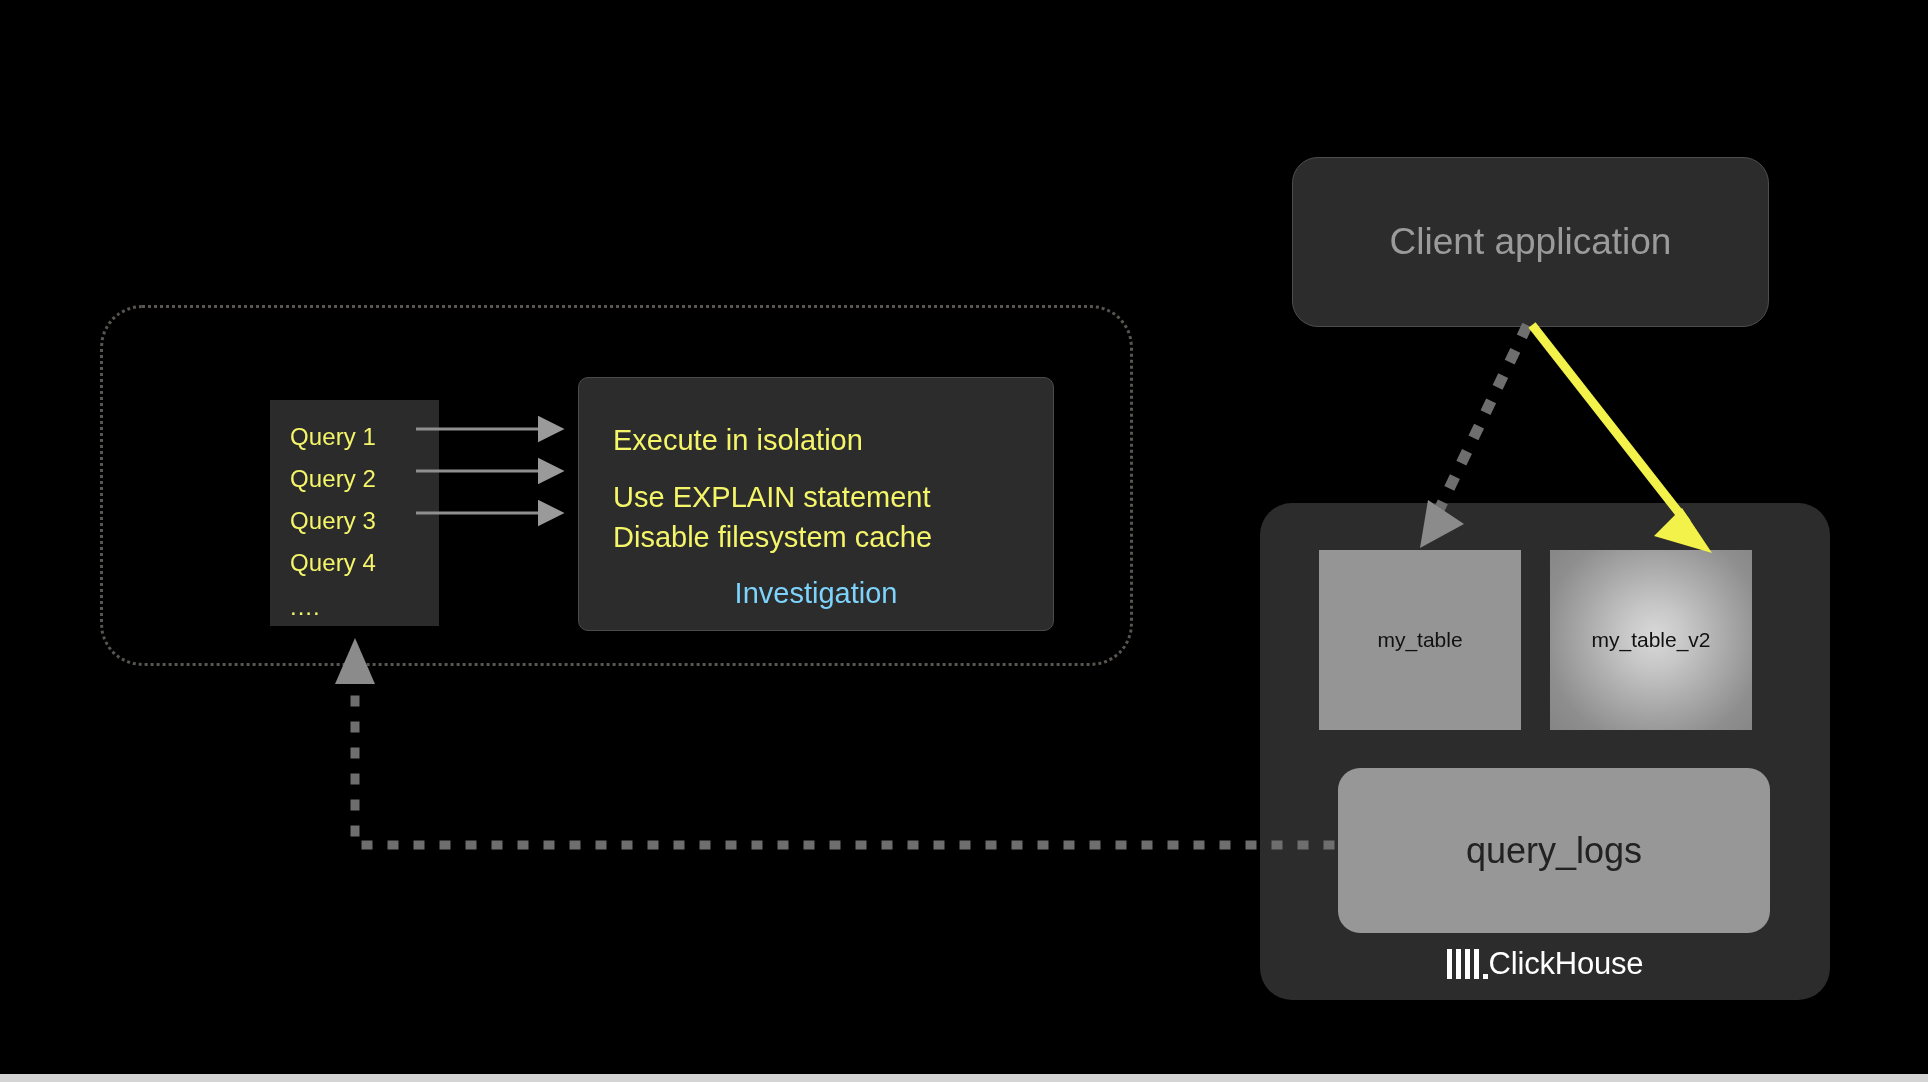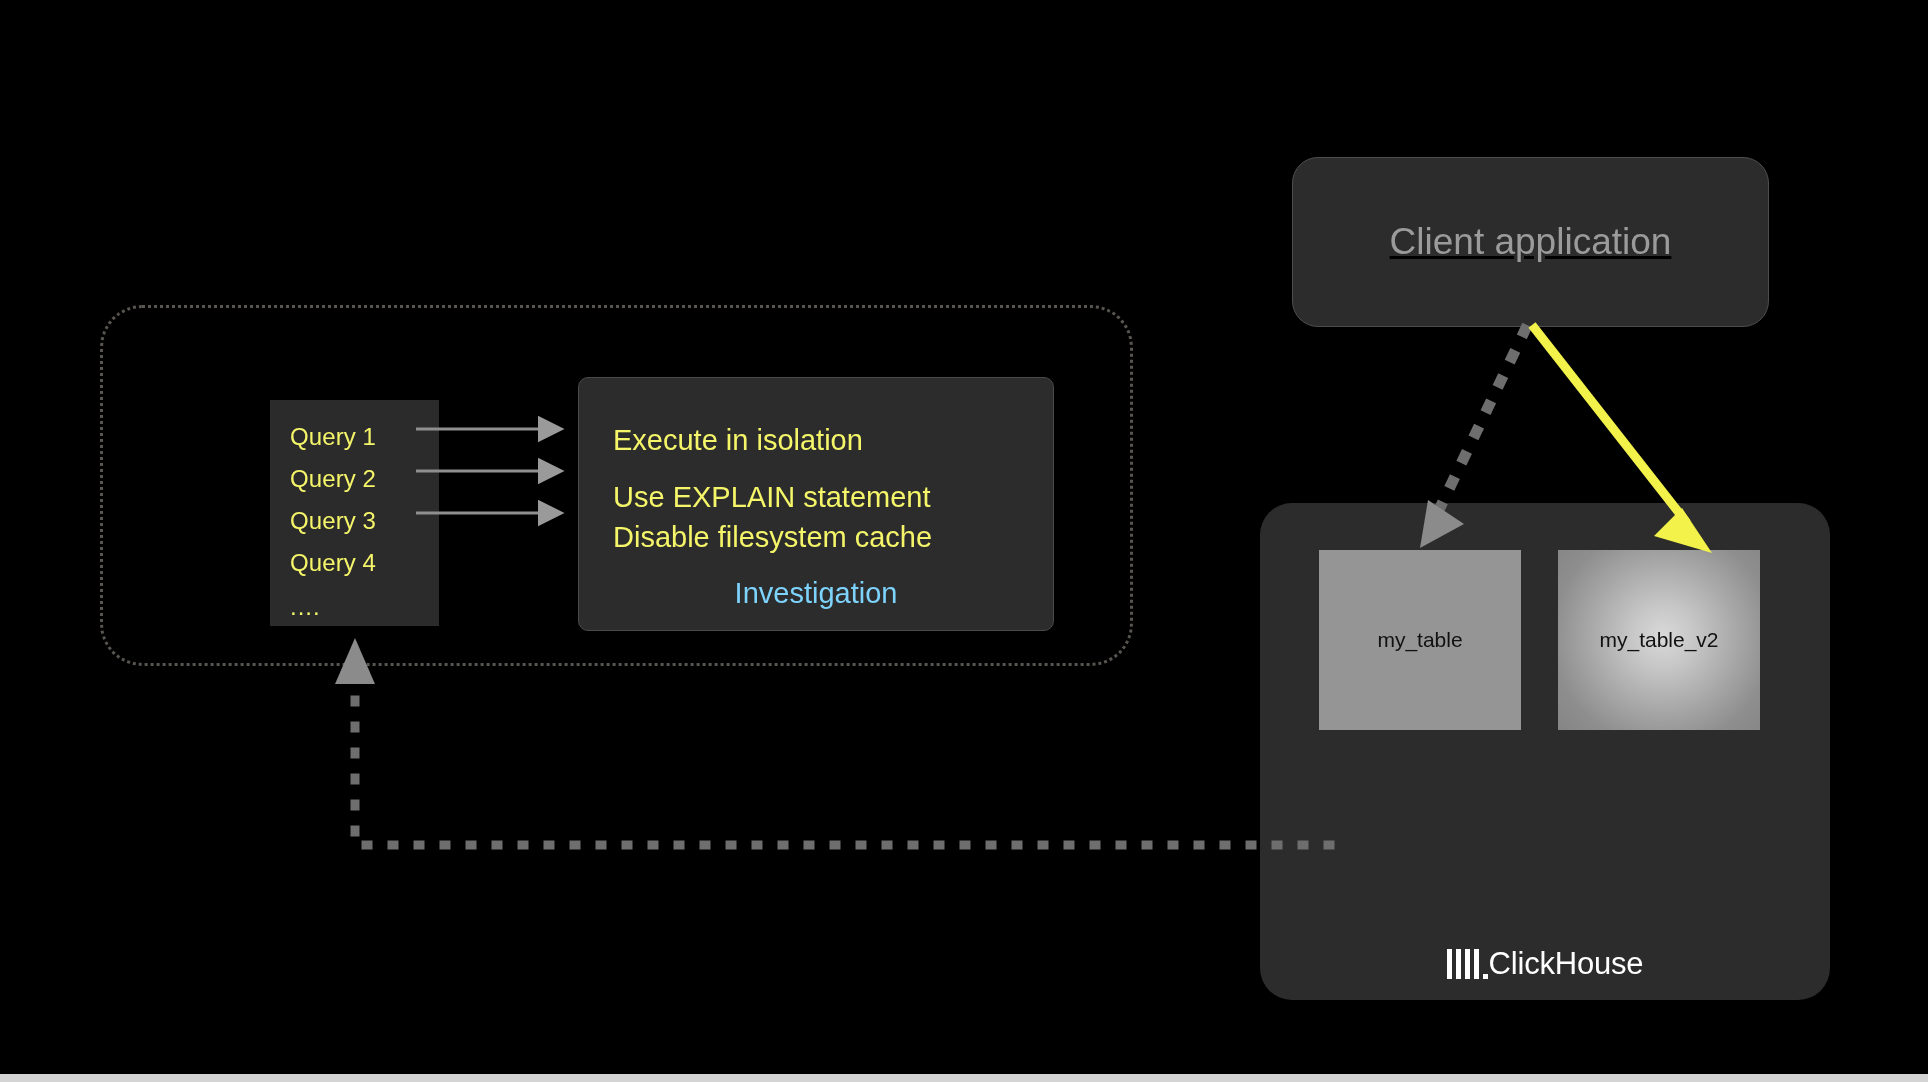--- a/index.html
+++ b/index.html
@@ -121,21 +121,20 @@
     width: 477px;
     height: 170px;
     background: #2c2c2c;
     border: 1px solid #4d4d4d;
     border-radius: 26px;
     box-sizing: border-box;
     display: flex;
     align-items: center;
     justify-content: center;
     z-index: 3;
-    text-decoration: underline;
   }
   .client-label {
     color: #9b9b9b;
     font-size: 37px;
   }
 
   
   .clickhouse-box {
     position: absolute;
     left: 1260px;
@@ -156,21 +155,21 @@
     align-items: center;
     justify-content: center;
     color: #111111;
     font-size: 21px;
   }
   .table-square.plain {
     left: 59px;
     background: #959595;
   }
   .table-square.glow {
-    left: 298px;
+    left: 290px;
     background: radial-gradient(circle at 52% 48%, #d9d9d9 0%, #c7c7c7 22%, #a8a8a8 52%, #8e8e8e 78%, #858585 100%);
   }
   .query-logs-box {
     position: absolute;
     left: 78px;
     top: 265px;
     width: 432px;
     height: 165px;
     background: #979797;
     border-radius: 22px;
@@ -294,20 +293,23 @@
   <div class="clickhouse-box">
 
     <div class="table-square plain">
       <span>my_table</span>
     </div>
 
     <div class="table-square glow">
       <span>my_table_v2</span>
     </div>
 
+    <div class="query-logs-box">
+      <span>query_logs</span>
+    </div>
 
     <div class="ch-brand">
       <span class="ch-logo">
         <span class="ch-bar"></span>
         <span class="ch-bar"></span>
         <span class="ch-bar"></span>
         <span class="ch-bar"></span>
         <span class="ch-dot"></span>
       </span>
       <span class="ch-name">ClickHouse</span>

